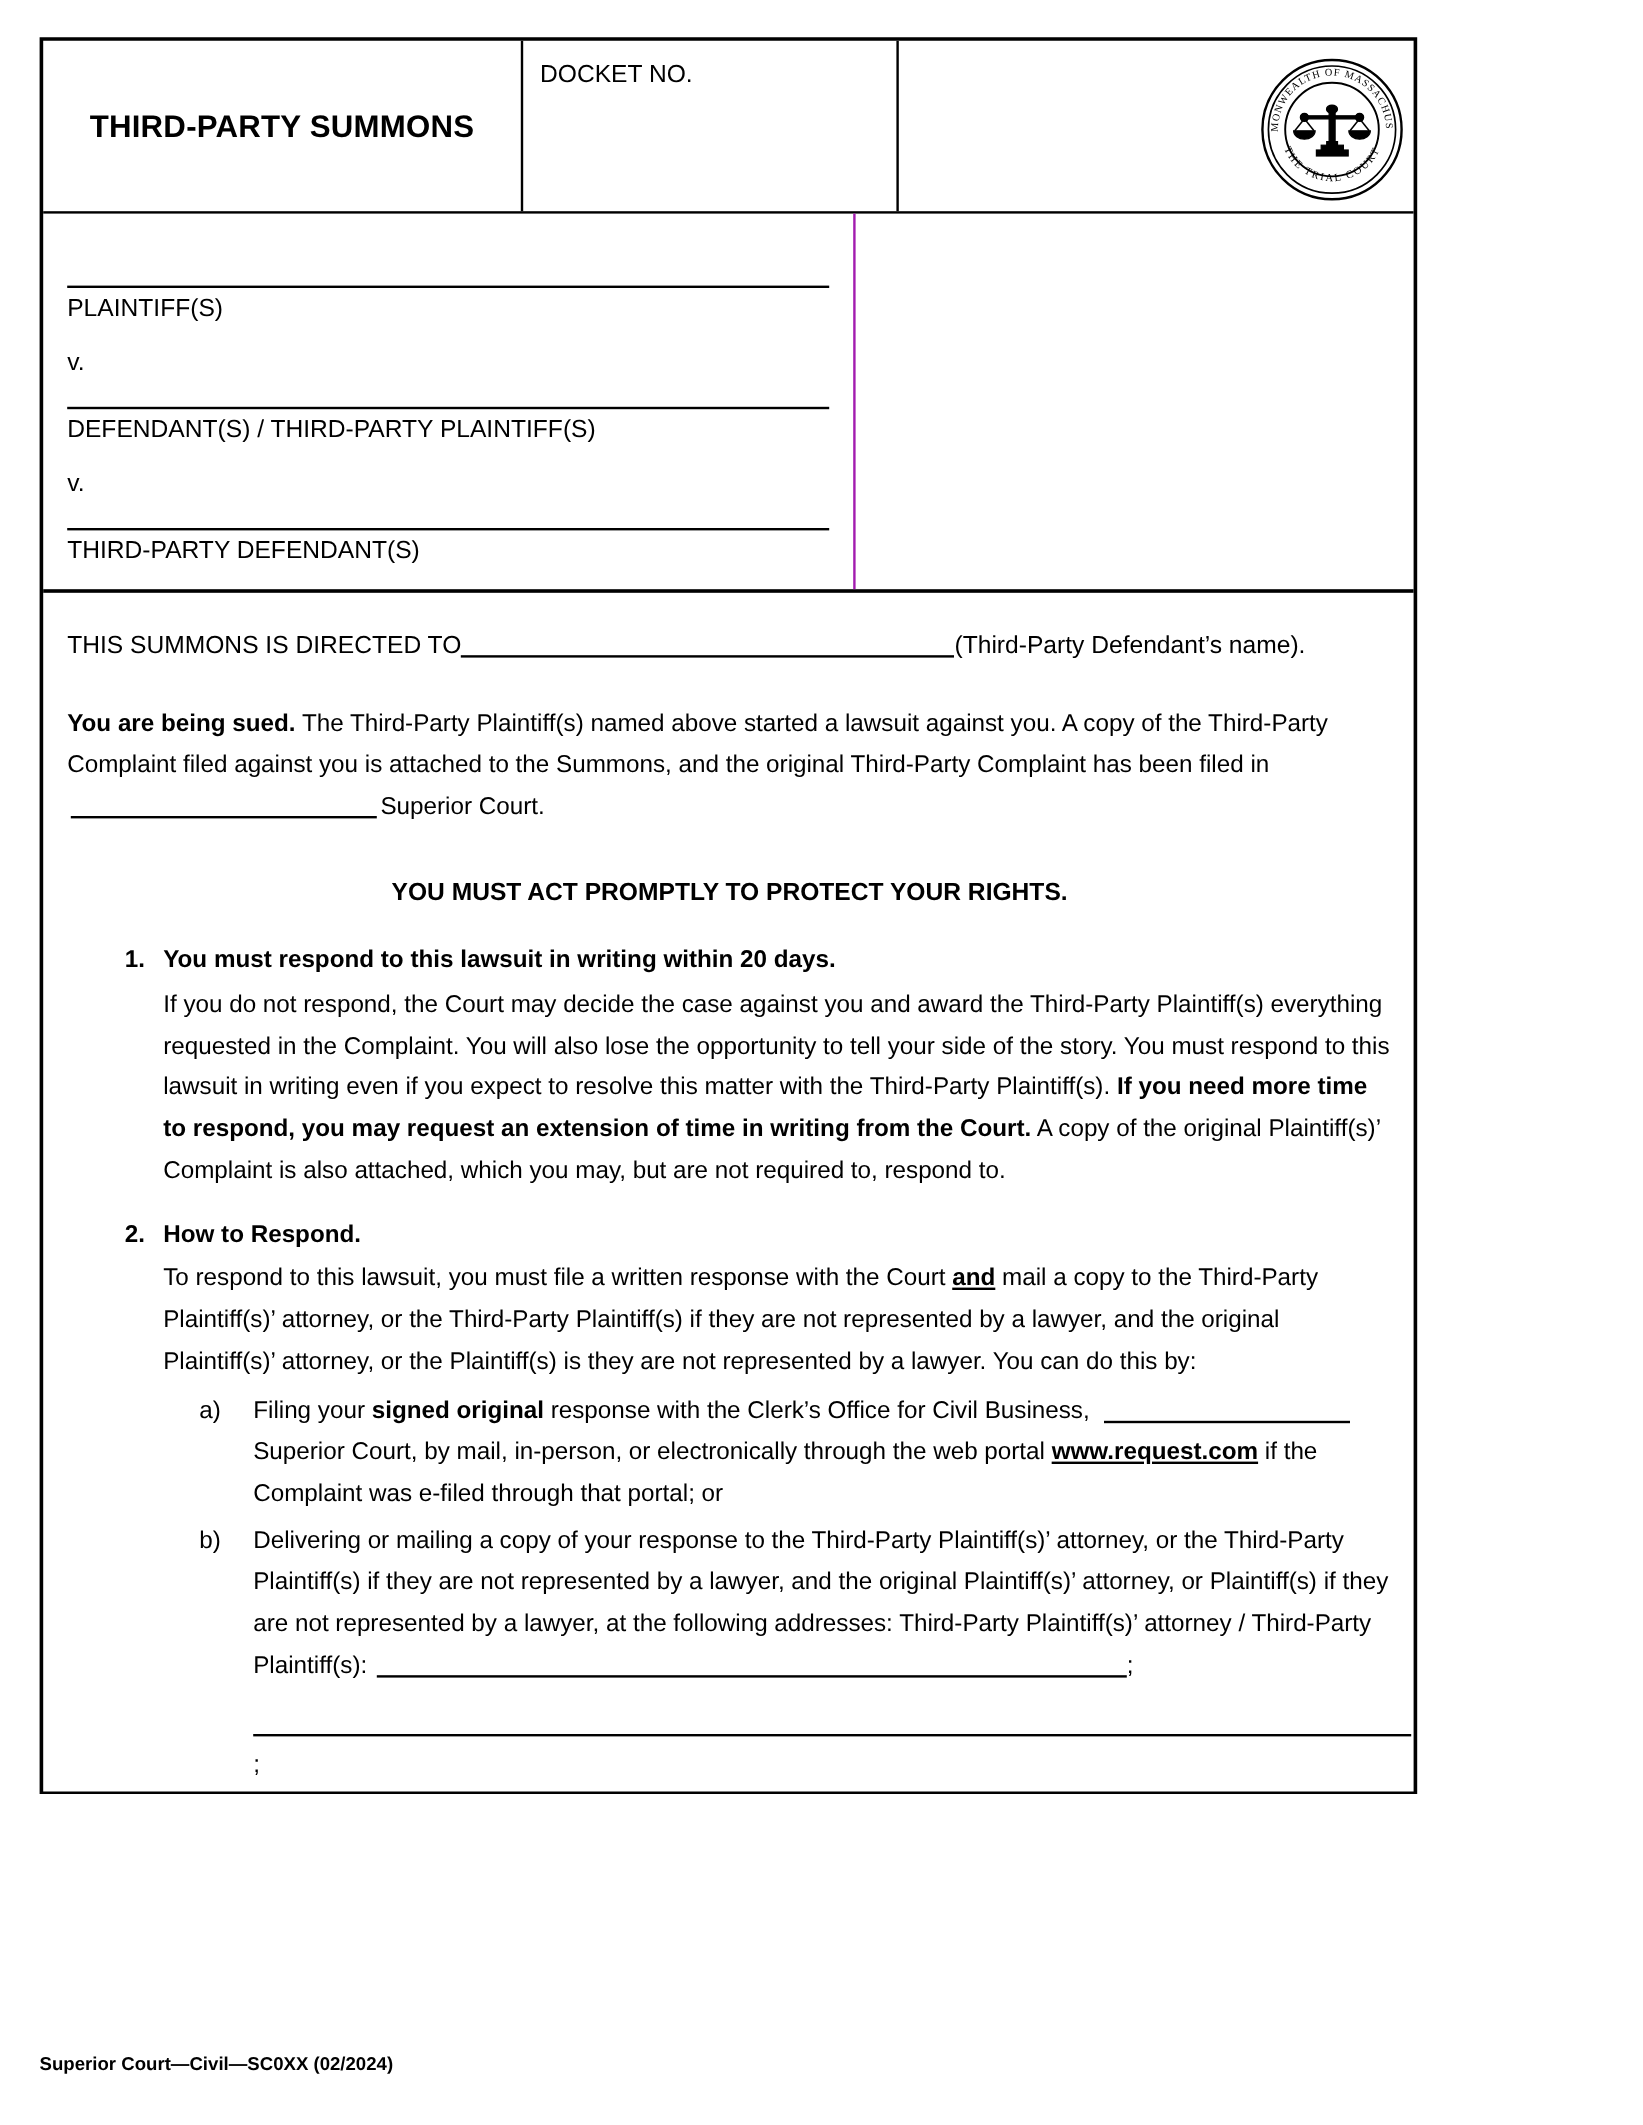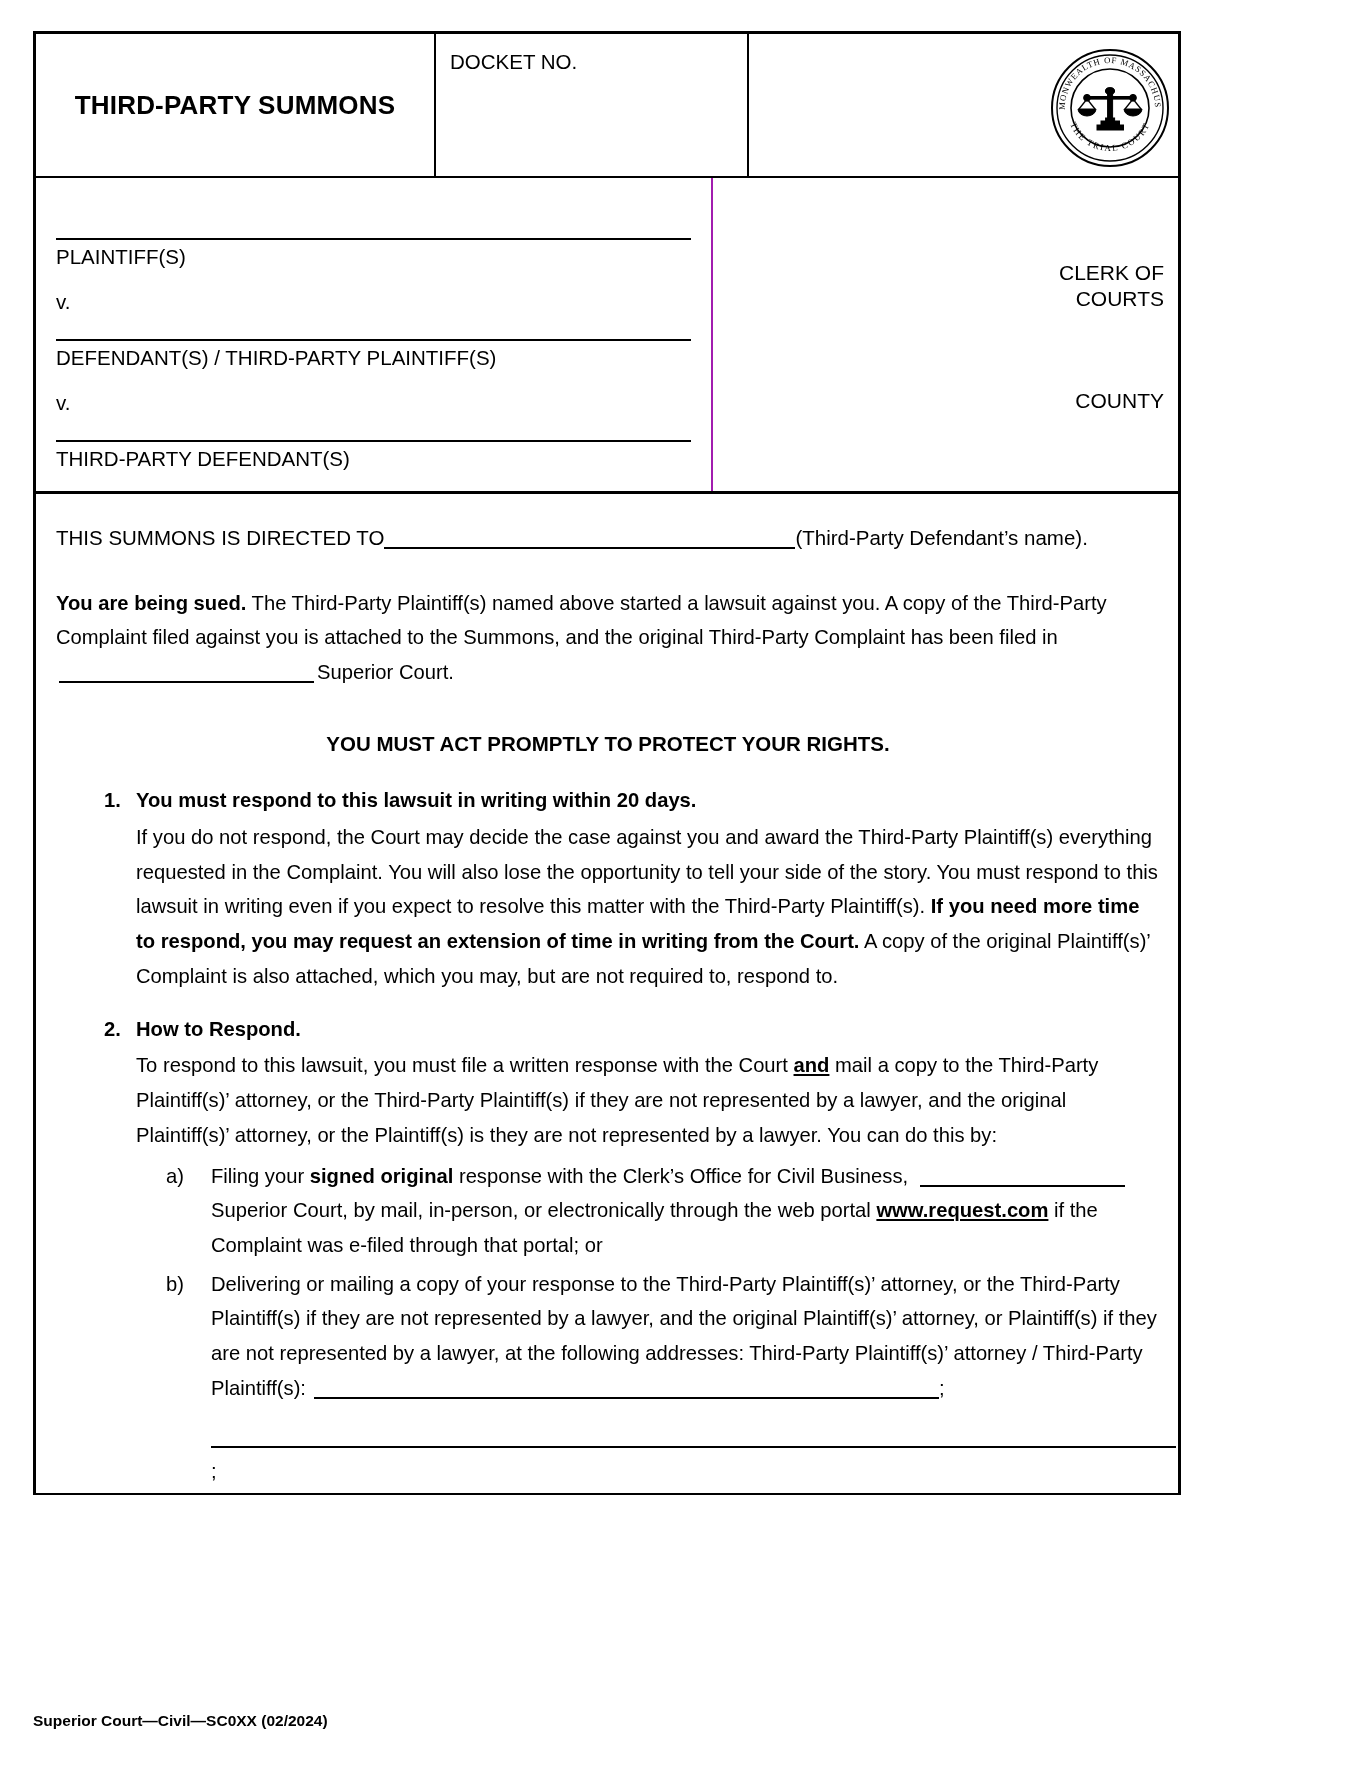--- a/index.html
+++ b/index.html
@@ -272,27 +272,20 @@
         <div class="rule"></div>
         <div class="cap-lbl">PLAINTIFF(S)</div>
         <div class="cap-v">v.</div>
         <div class="rule"></div>
         <div class="cap-lbl">DEFENDANT(S) / THIRD-PARTY PLAINTIFF(S)</div>
         <div class="cap-v">v.</div>
         <div class="rule"></div>
         <div class="cap-lbl">THIRD-PARTY DEFENDANT(S)</div>
       </div>
 
-      <div class="cap-right">
-        <div class="clerk">
-          <div>CLERK OF</div>
-          <div>COURTS</div>
-        </div>
-        <div class="county">COUNTY</div>
-      </div>
     </div>
 
     <div class="body">
 
       <div>
         <span class="directed">THIS SUMMONS IS DIRECTED TO</span><span class="ul-fill ul-directed"></span><span class="directed">(Third-Party Defendant’s name).</span>
       </div>
 
       <div class="para">
         <b>You are being sued.</b><span> The Third-Party Plaintiff(s) named above started a lawsuit against you. A copy of the Third-Party Complaint filed against you is attached to the Summons, and the original Third-Party Complaint has been filed in</span><span class="ul-fill ul-superior"></span><span>Superior Court.</span>

